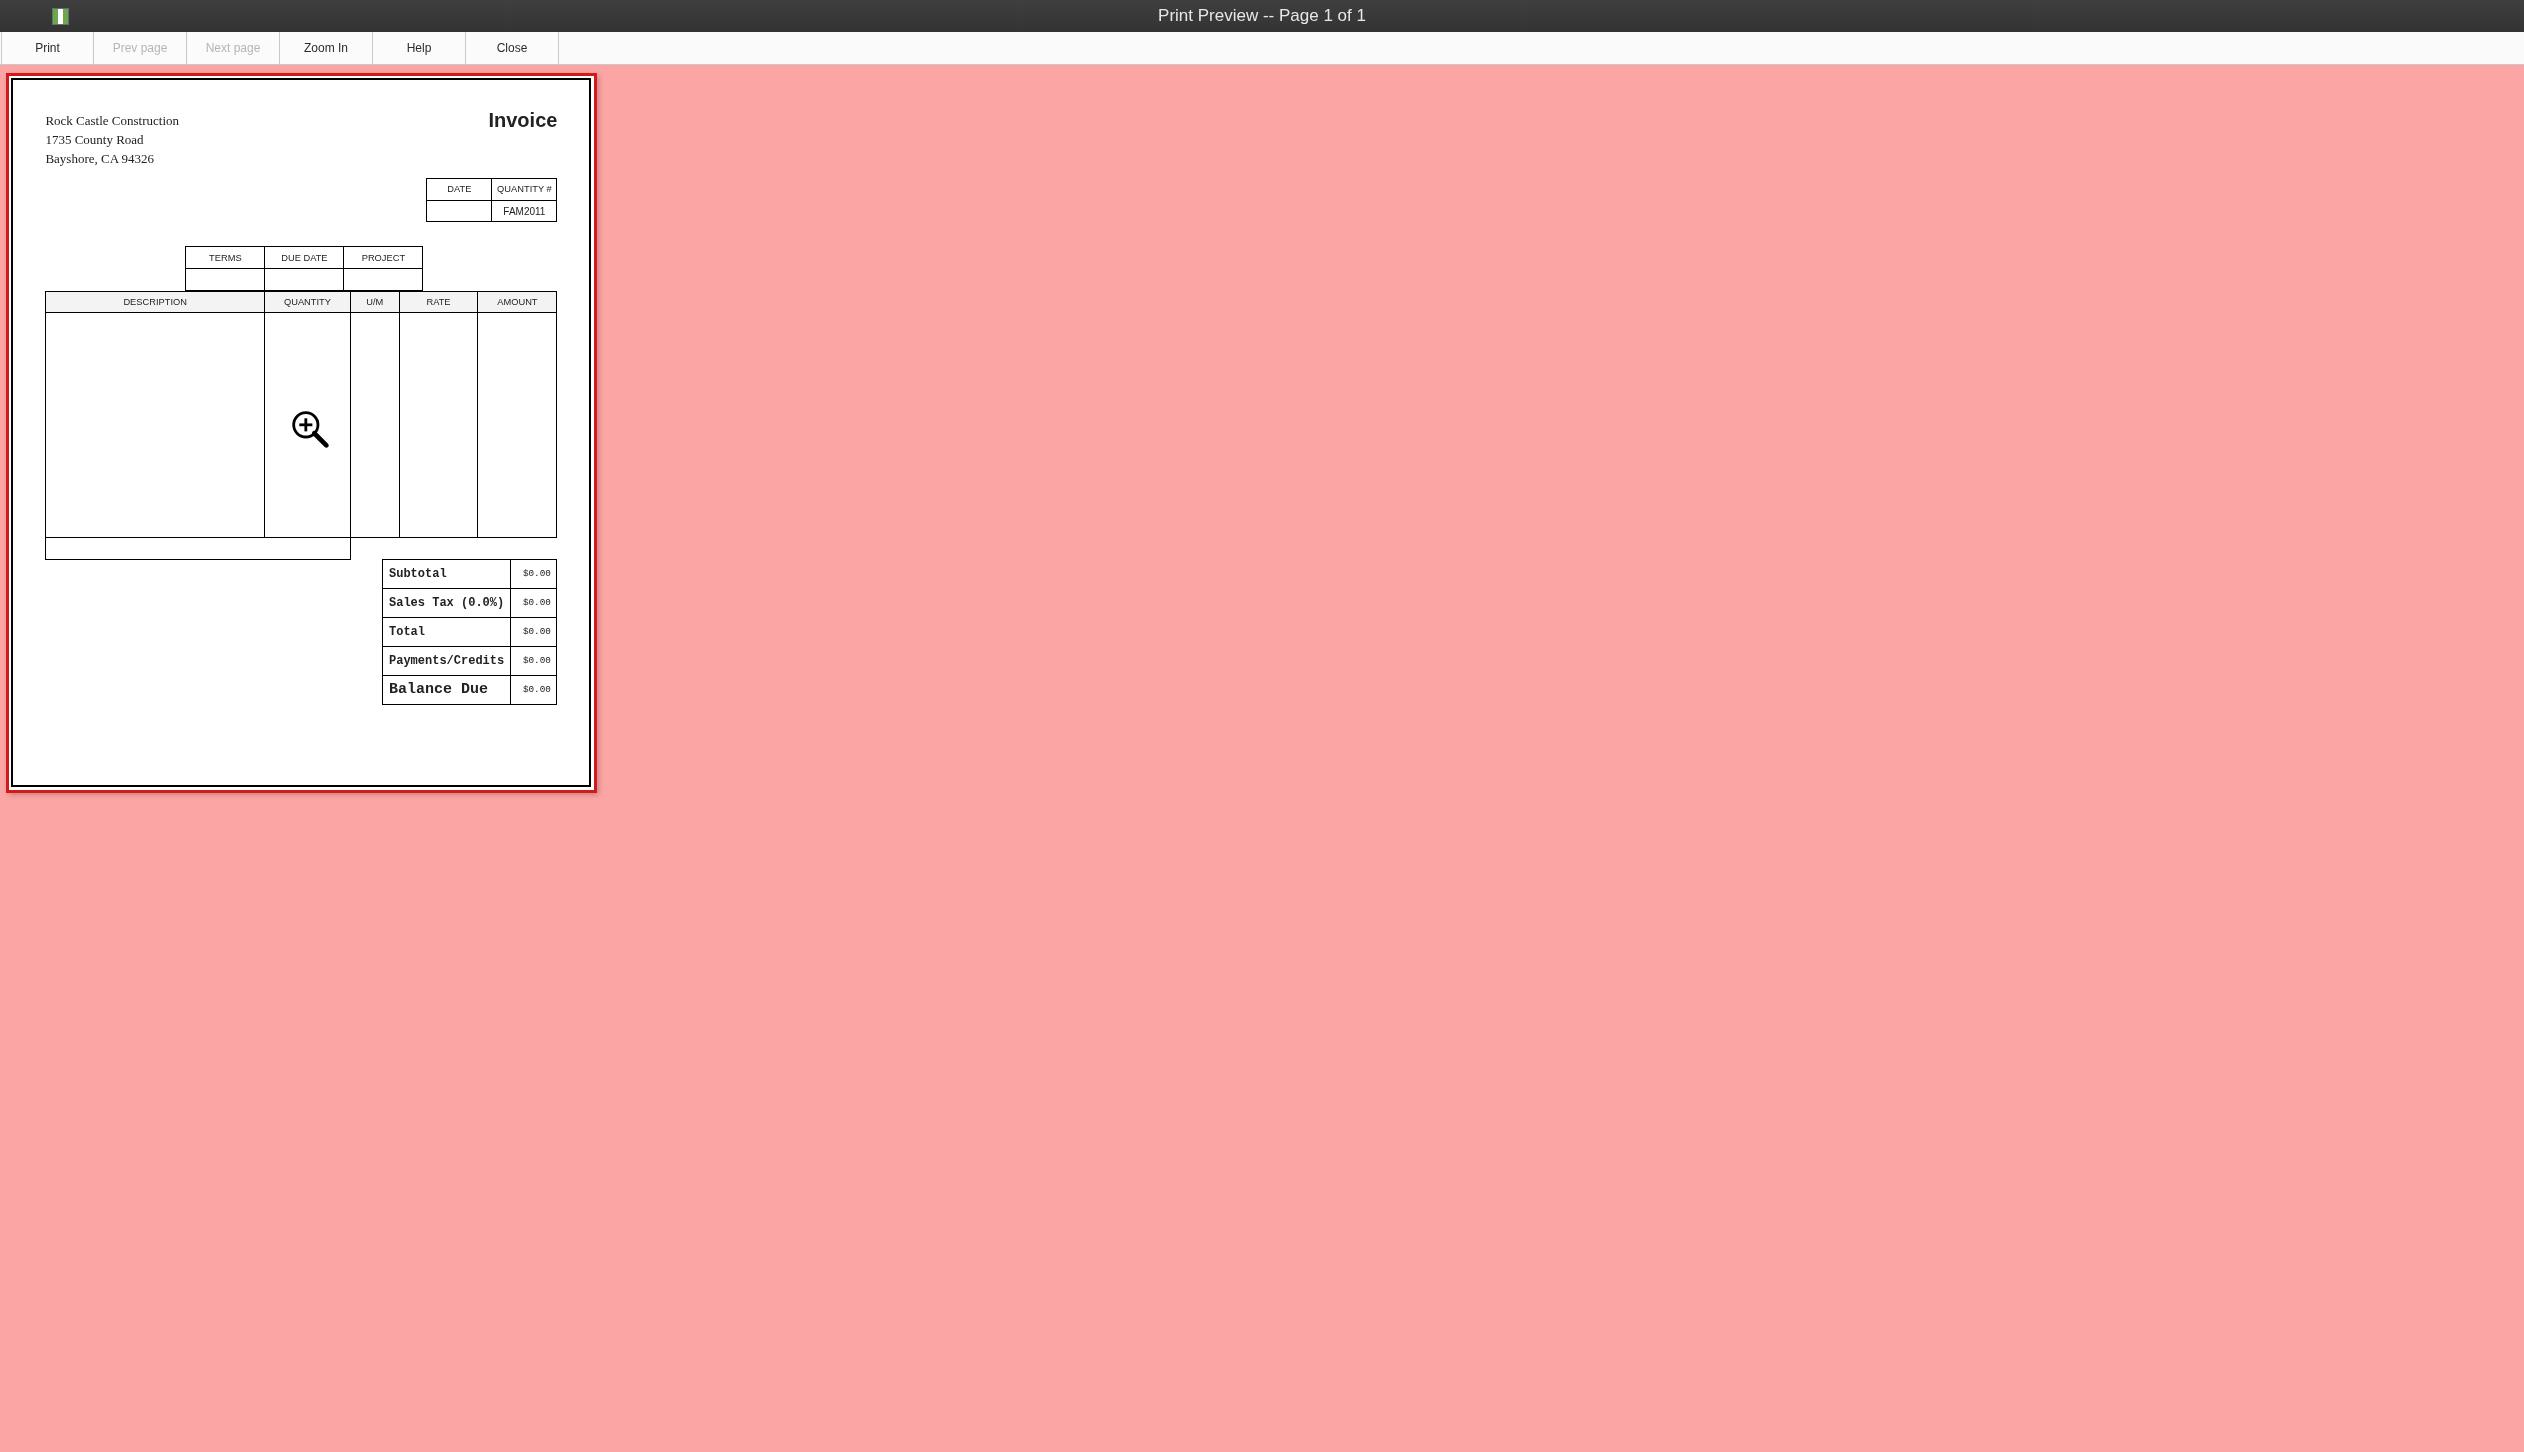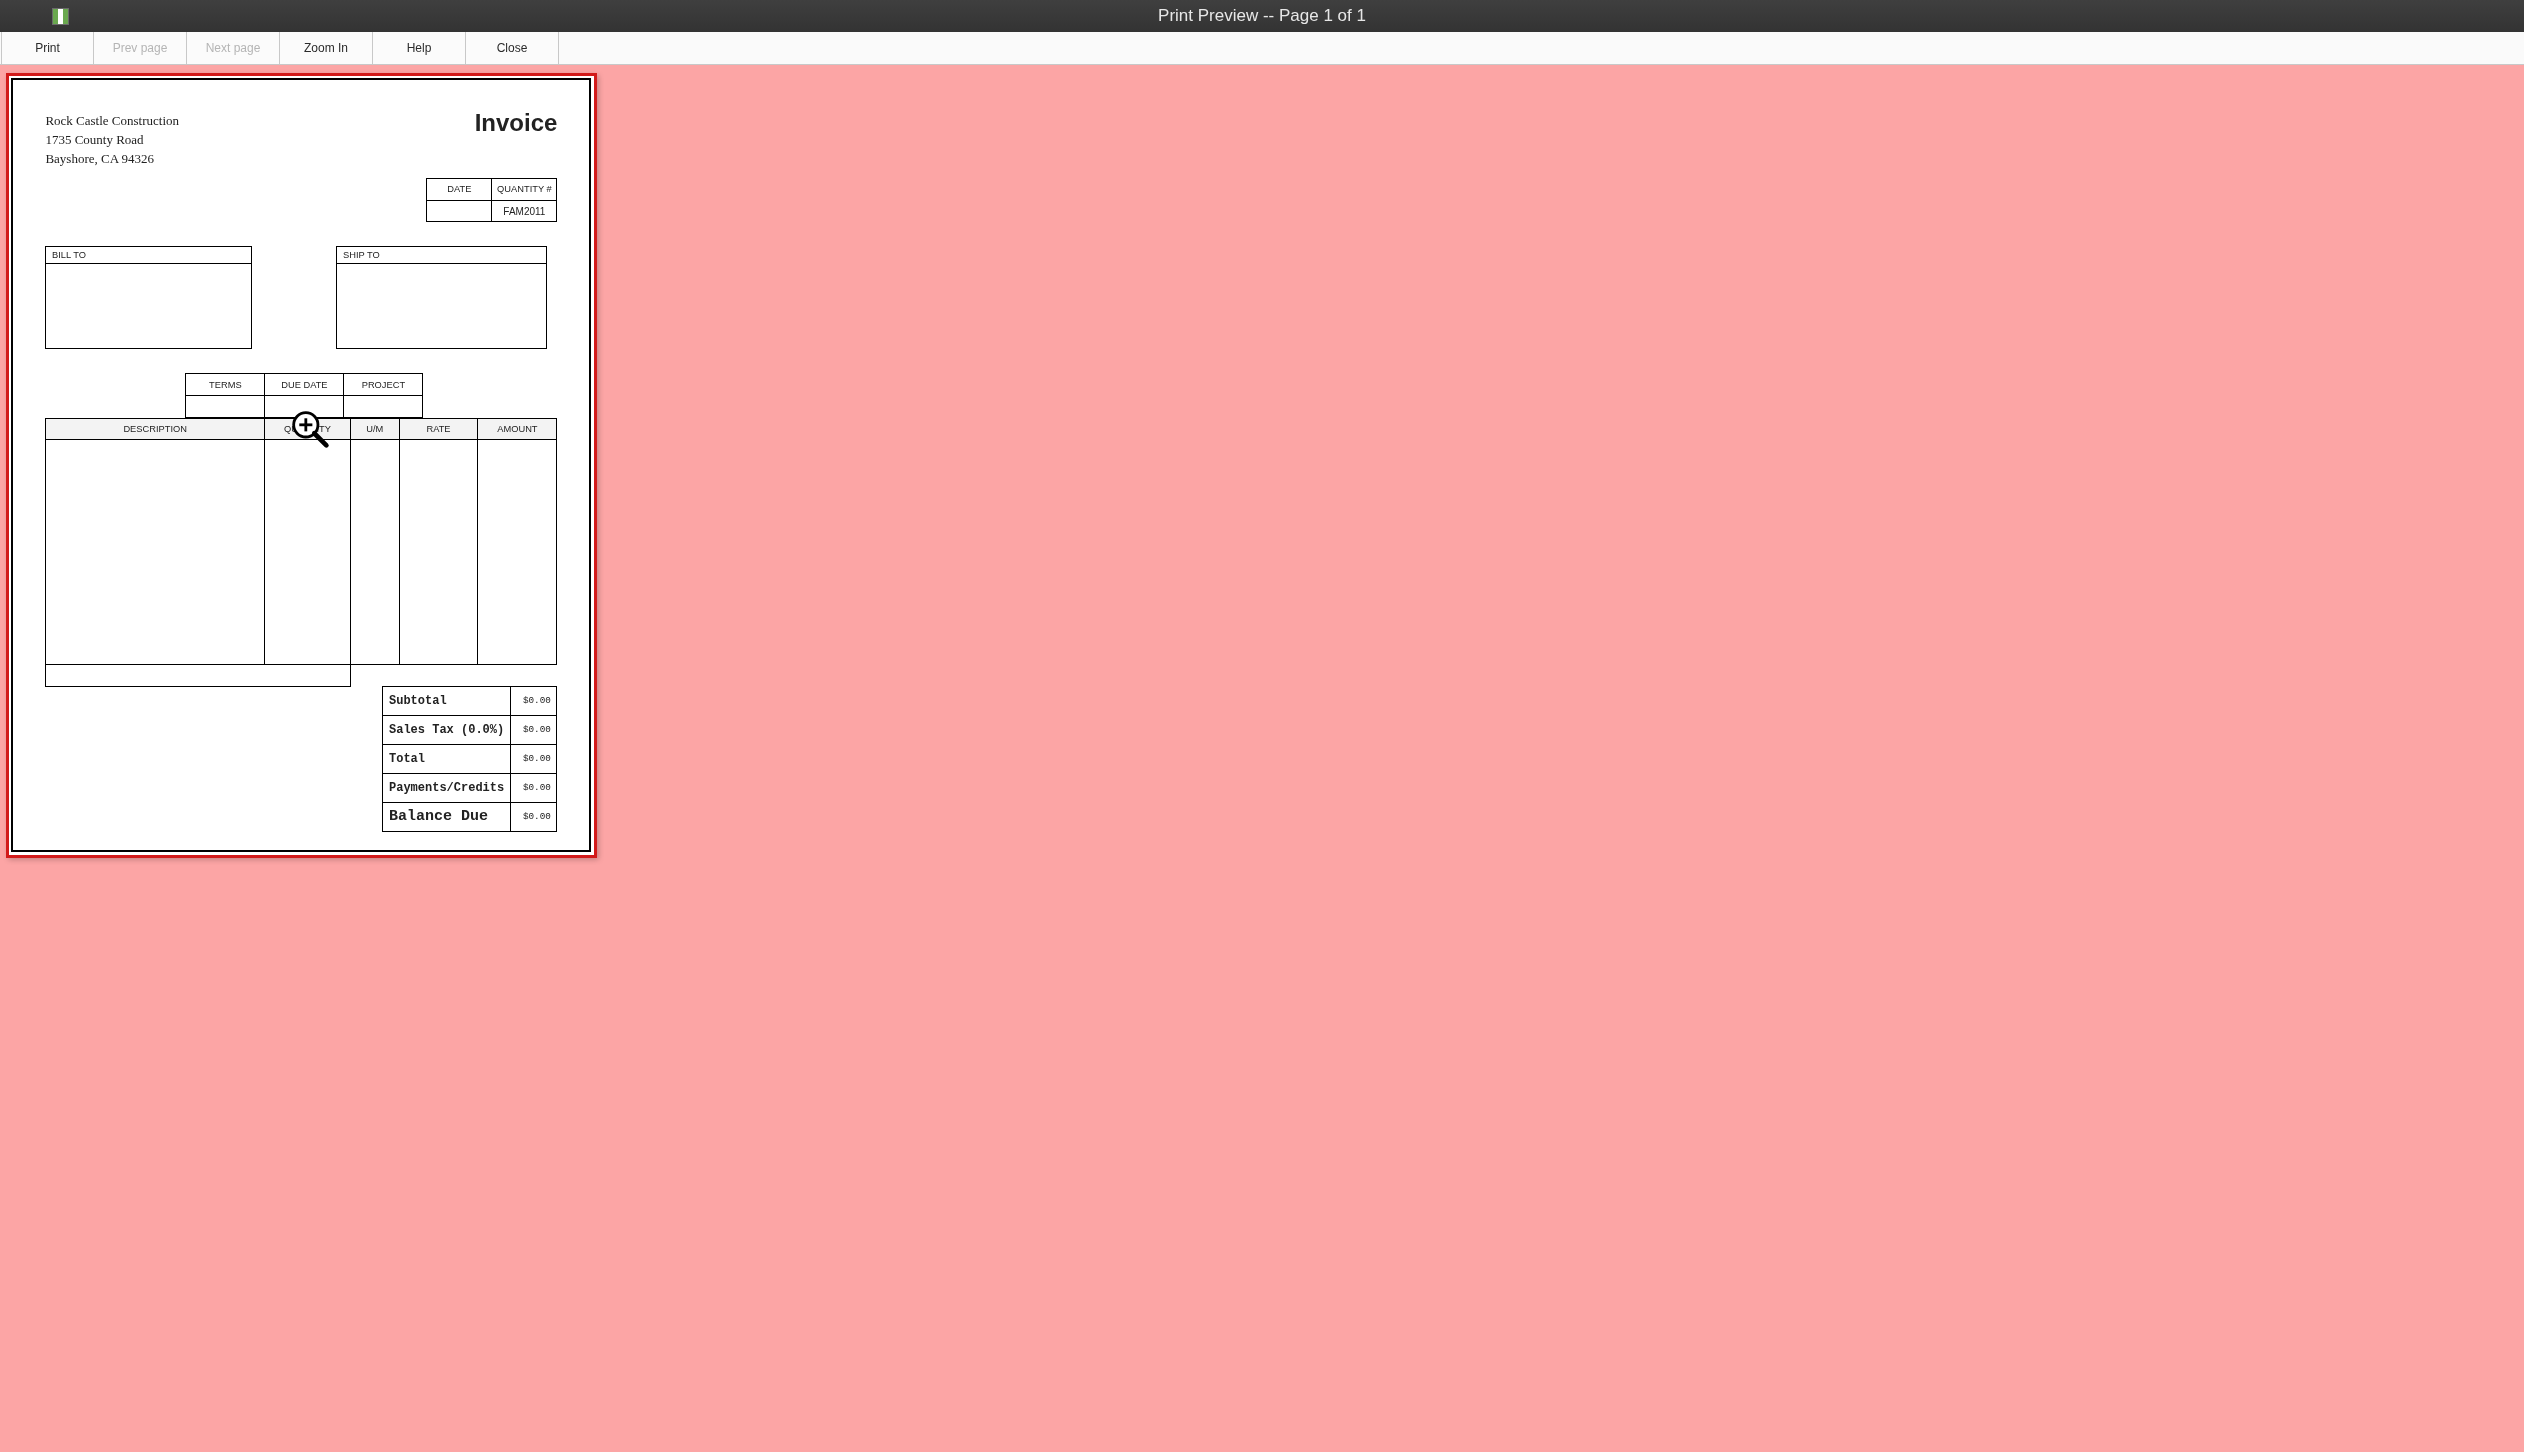--- a/index.html
+++ b/index.html
@@ -102,21 +102,21 @@
 
   
   .company {
     float: left;
     font-size: 13px;
     line-height: 1.45;
   }
   .company .name { font-size: 13px; }
   .doc-title {
     float: right;
-    font-size: 24px;
+    font-size: 20px;
     font-weight: bold;
     font-family: Arial, sans-serif;
     margin-top: -3.7px;
   }
   .clear { clear: both; }
 
   
   .meta {
     float: right;
     margin-top: 9.3px;
@@ -263,28 +263,20 @@
             <th>QUANTITY #</th>
           </tr>
           <tr>
             <td></td>
             <td>FAM2011</td>
           </tr>
         </tbody>
           </table>
         <div class="clear"></div>
 
-        <div class="addr-row">
-          <div class="addr-box bill">
-            <div class="hdr">BILL TO</div>
-          </div>
-          <div class="addr-box ship">
-            <div class="hdr">SHIP TO</div>
-          </div>
-        </div>
 
         <table class="terms">
           <tbody>
               <tr>
             <th>TERMS</th>
             <th>DUE DATE</th>
             <th>PROJECT</th>
           </tr>
           <tr>
             <td></td>

